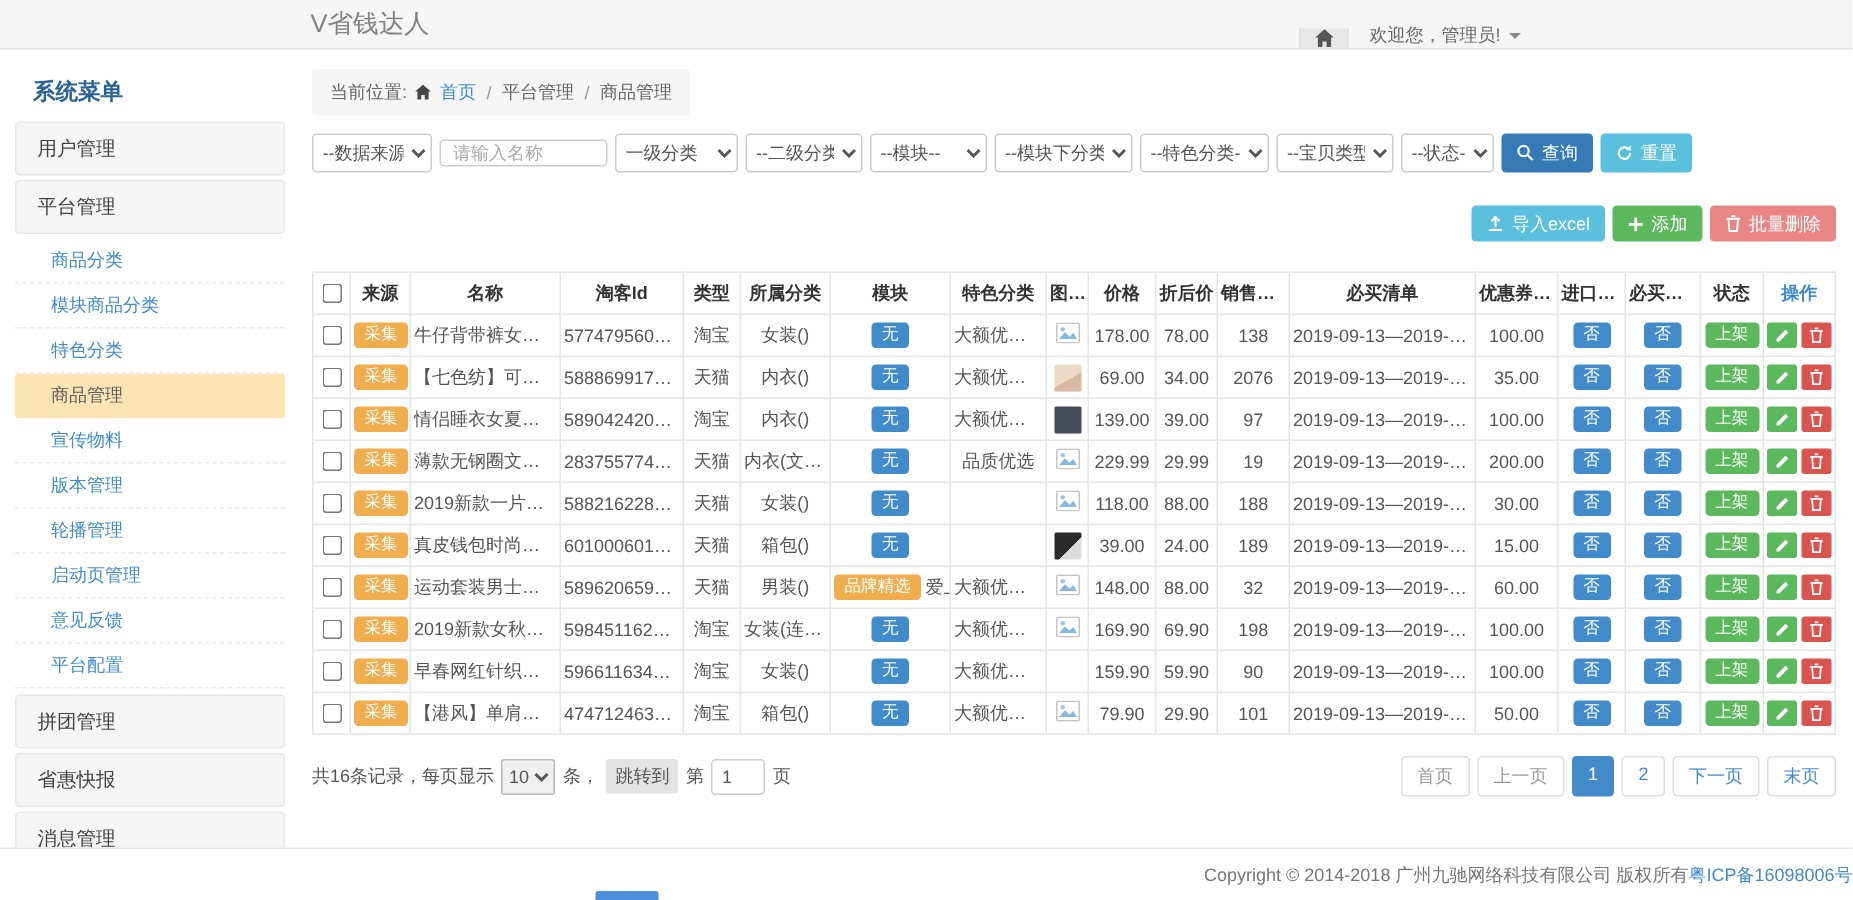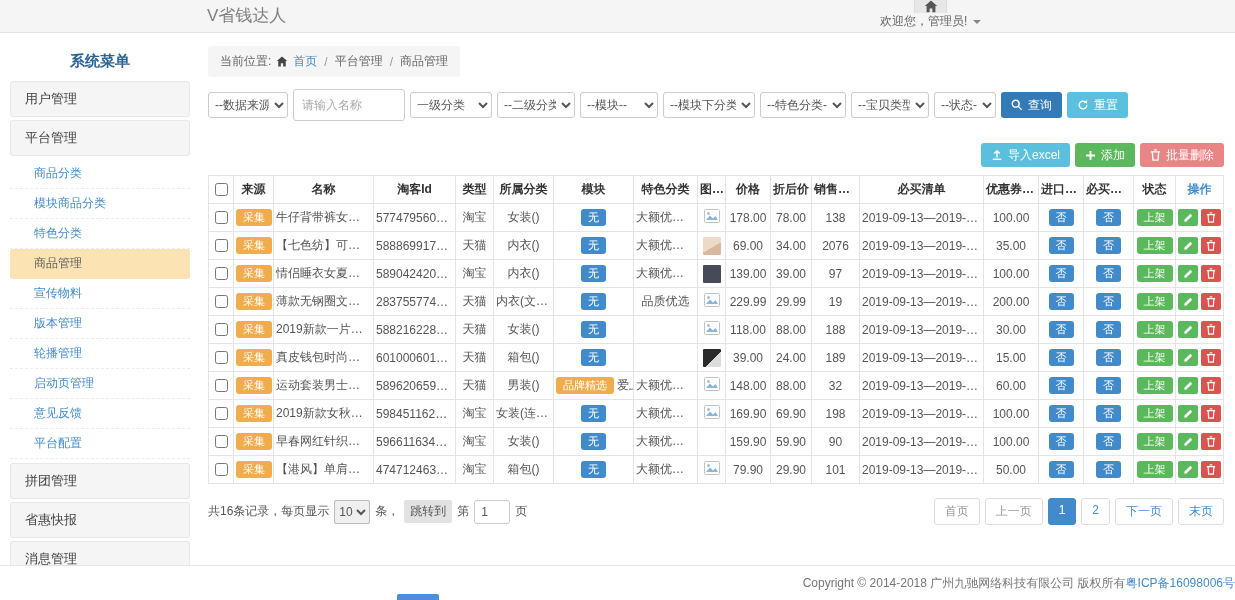--- a/index.html
+++ b/index.html
@@ -2,63 +2,63 @@
 <html><head>
 <meta charset="utf-8">
 <style>
   html,body{width:1235px;height:600px;margin:0;overflow:hidden;background:#fff;
     font-family:"Liberation Sans","DejaVu Sans",sans-serif;}
   *{box-sizing:border-box;}
 
   
   .topbar{position:relative;height:33px;background:#f5f5f5;border-bottom:1px solid #e3e3e3;}
   .brand{position:absolute;left:207px;top:0;line-height:32px;font-size:17px;color:#818181;}
-  .top-right{position:absolute;left:866px;top:0;height:32px;display:flex;align-items:center;flex-direction:column;}
+  .top-right{position:absolute;left:866px;top:0;height:32px;display:flex;align-items:flex-end;}
   .home-box{width:33px;background:#e7e7e7;border-left:1px solid #dcdcdc;border-right:1px solid #dcdcdc;
     display:flex;align-items:center;justify-content:center;cursor:pointer;}
   .welcome{display:flex;align-items:center;gap:6px;padding:0 14px;font-size:12px;color:#666;cursor:pointer;}
   .caret{width:0;height:0;border-left:4px solid transparent;border-right:4px solid transparent;border-top:4px solid #888;}
 
   
   .layout{display:flex;padding-top:13px;height:532px;}
   .sidebar{width:180px;margin-left:10px;overflow:hidden;}
-  .sidebar-title{color:#2a6496;font-weight:bold;font-size:15px;padding:6px 12px 10px 12px;text-align:center;}
+  .sidebar-title{color:#2a6496;font-weight:bold;font-size:15px;padding:6px 12px 10px 12px;}
   .side-group{background:#f5f5f5;border:1px solid #e7e7e7;border-radius:3px;padding:8px 14px;
     font-size:13px;color:#404040;margin-bottom:3px;cursor:pointer;}
   .submenu{list-style:none;margin:2px 0 4px;padding:0;}
   .submenu li{padding:6px 14px 6px 24px;font-size:12px;color:#428bca;border-bottom:1px dashed #ececec;cursor:pointer;}
   .submenu li.active{background:#fbe3b4;border-radius:3px;color:#5d5d5d;border-bottom-color:transparent;}
 
   .main{margin-left:18px;width:1016px;}
 
   
   .breadcrumb{display:inline-flex;align-items:center;gap:5px;background:#f5f5f5;border-radius:3px;
     padding:7px 12px;font-size:12px;color:#666;}
   .breadcrumb .home-link{color:#428bca;cursor:pointer;}
   .breadcrumb .sep{color:#999;padding:0 2px;}
 
   
   .filters{margin-top:12px;display:flex;align-items:center;gap:5px;}
   .slot{display:contents;}
   select.filter{height:26px;border:1px solid #ccc;border-radius:3px;font-size:12px;color:#555;background:#fff;padding:0 2px;}
-  .name-input{height:32px;width:112px;border:1px solid #ccc;border-radius:3px;font-size:12px;padding:0 8px;color:#555;}
+  .name-input{height:18px;width:112px;border:1px solid #ccc;border-radius:3px;font-size:12px;padding:0 8px;color:#555;}
   .name-input::placeholder{color:#aaa;}
   .btn{display:inline-flex;align-items:center;gap:5px;height:26px;border:none;border-radius:3px;
     color:#fff;font-size:12px;padding:0 10px;cursor:pointer;font-family:inherit;}
   .btn-search{background:#337ab7;}
   .btn-reset{background:#5bc0de;}
 
   
   .toolbar{margin-top:22px;display:flex;justify-content:flex-end;gap:5px;}
   .btn-import{background:#5bc0de;height:24px;}
   .btn-add{background:#5cb85c;height:24px;}
   .btn-del{background:#e88686;height:24px;}
 
   
-  table.grid{margin-top:8px;width:1016px;border-collapse:collapse;font-size:12px;color:#555;table-layout:fixed;}
+  table.grid{margin-top:20px;width:1016px;border-collapse:collapse;font-size:12px;color:#555;table-layout:fixed;}
   .grid th,.grid td{border:1px solid #e4e4e4;text-align:center;padding:4px 2px;height:26px;
     overflow:hidden;white-space:nowrap;text-overflow:ellipsis;}
   .grid th{color:#333;font-weight:bold;background:#fff;height:25px;}
   .grid th.op-col{color:#428bca;}
   .badge{display:inline-block;padding:2px 7px;border-radius:3px;color:#fff;font-size:11px;line-height:13px;}
   .badge-orange{background:#f0ad4e;}
   .badge-blue{background:#428bca;}
   .badge-green{background:#5cb85c;cursor:pointer;}
   .mini-btn{display:inline-flex;width:20px;height:17px;align-items:center;justify-content:center;
     border-radius:2px;border:none;cursor:pointer;padding:0;vertical-align:middle;}

